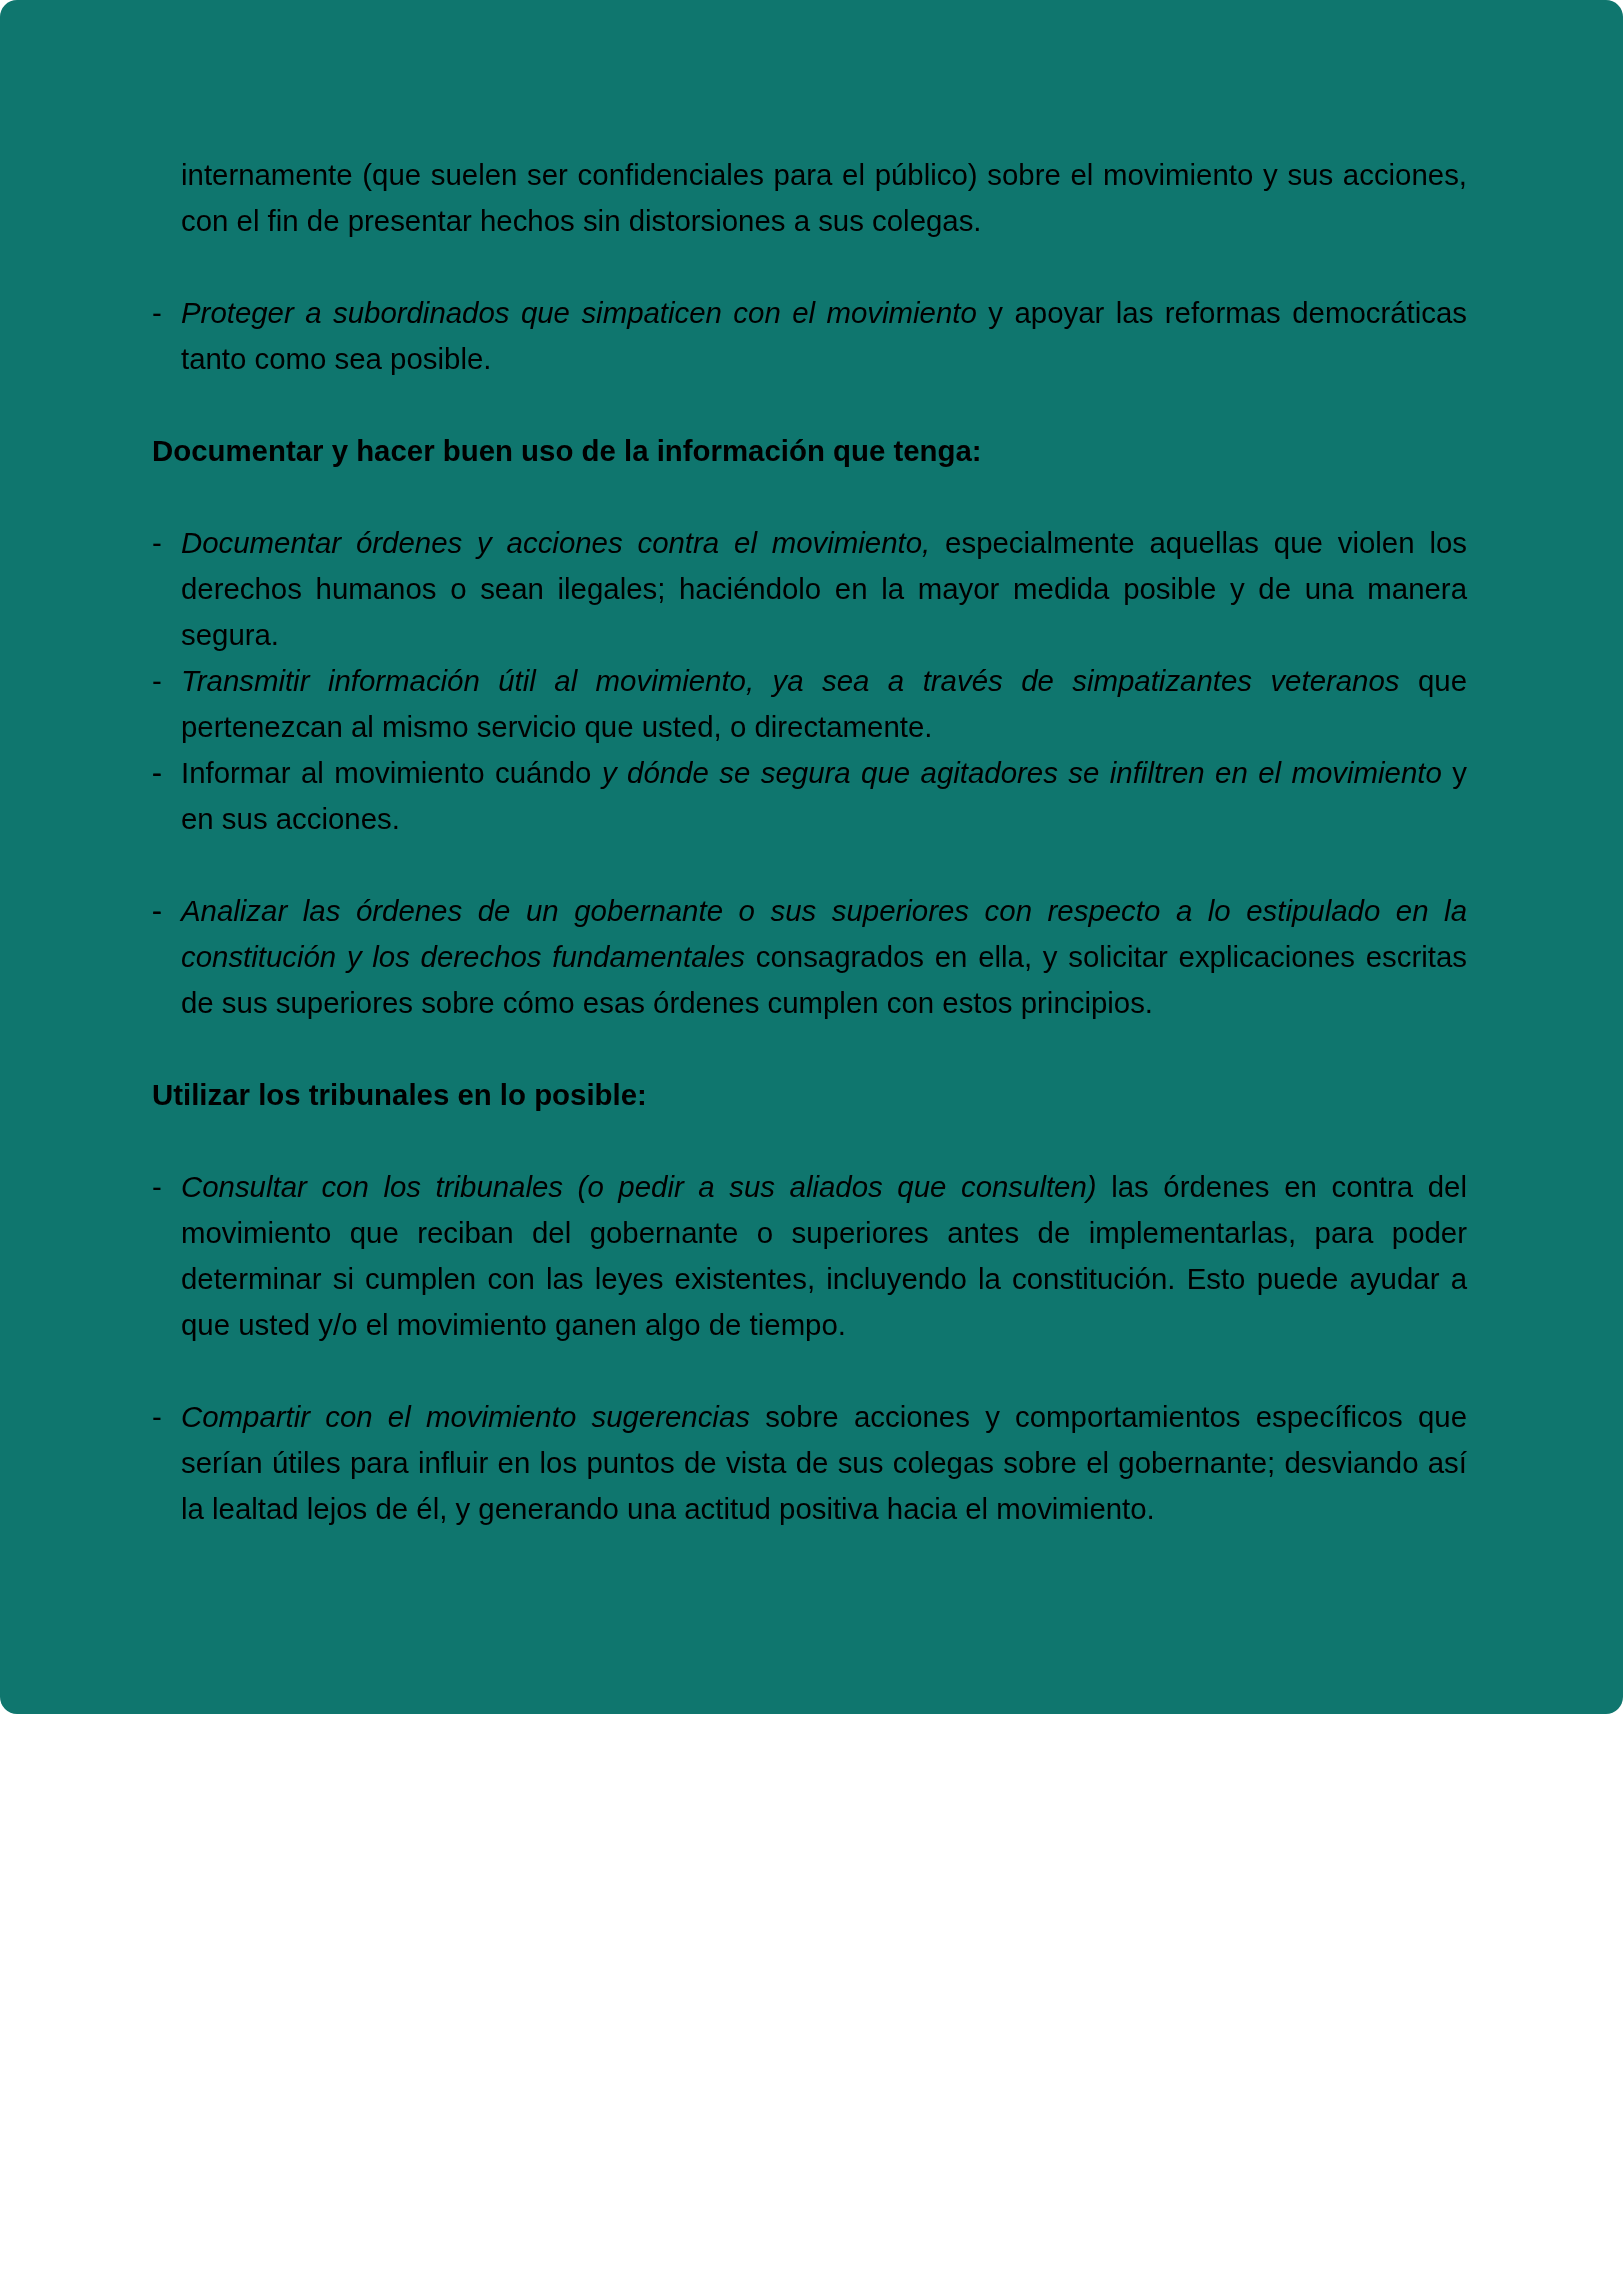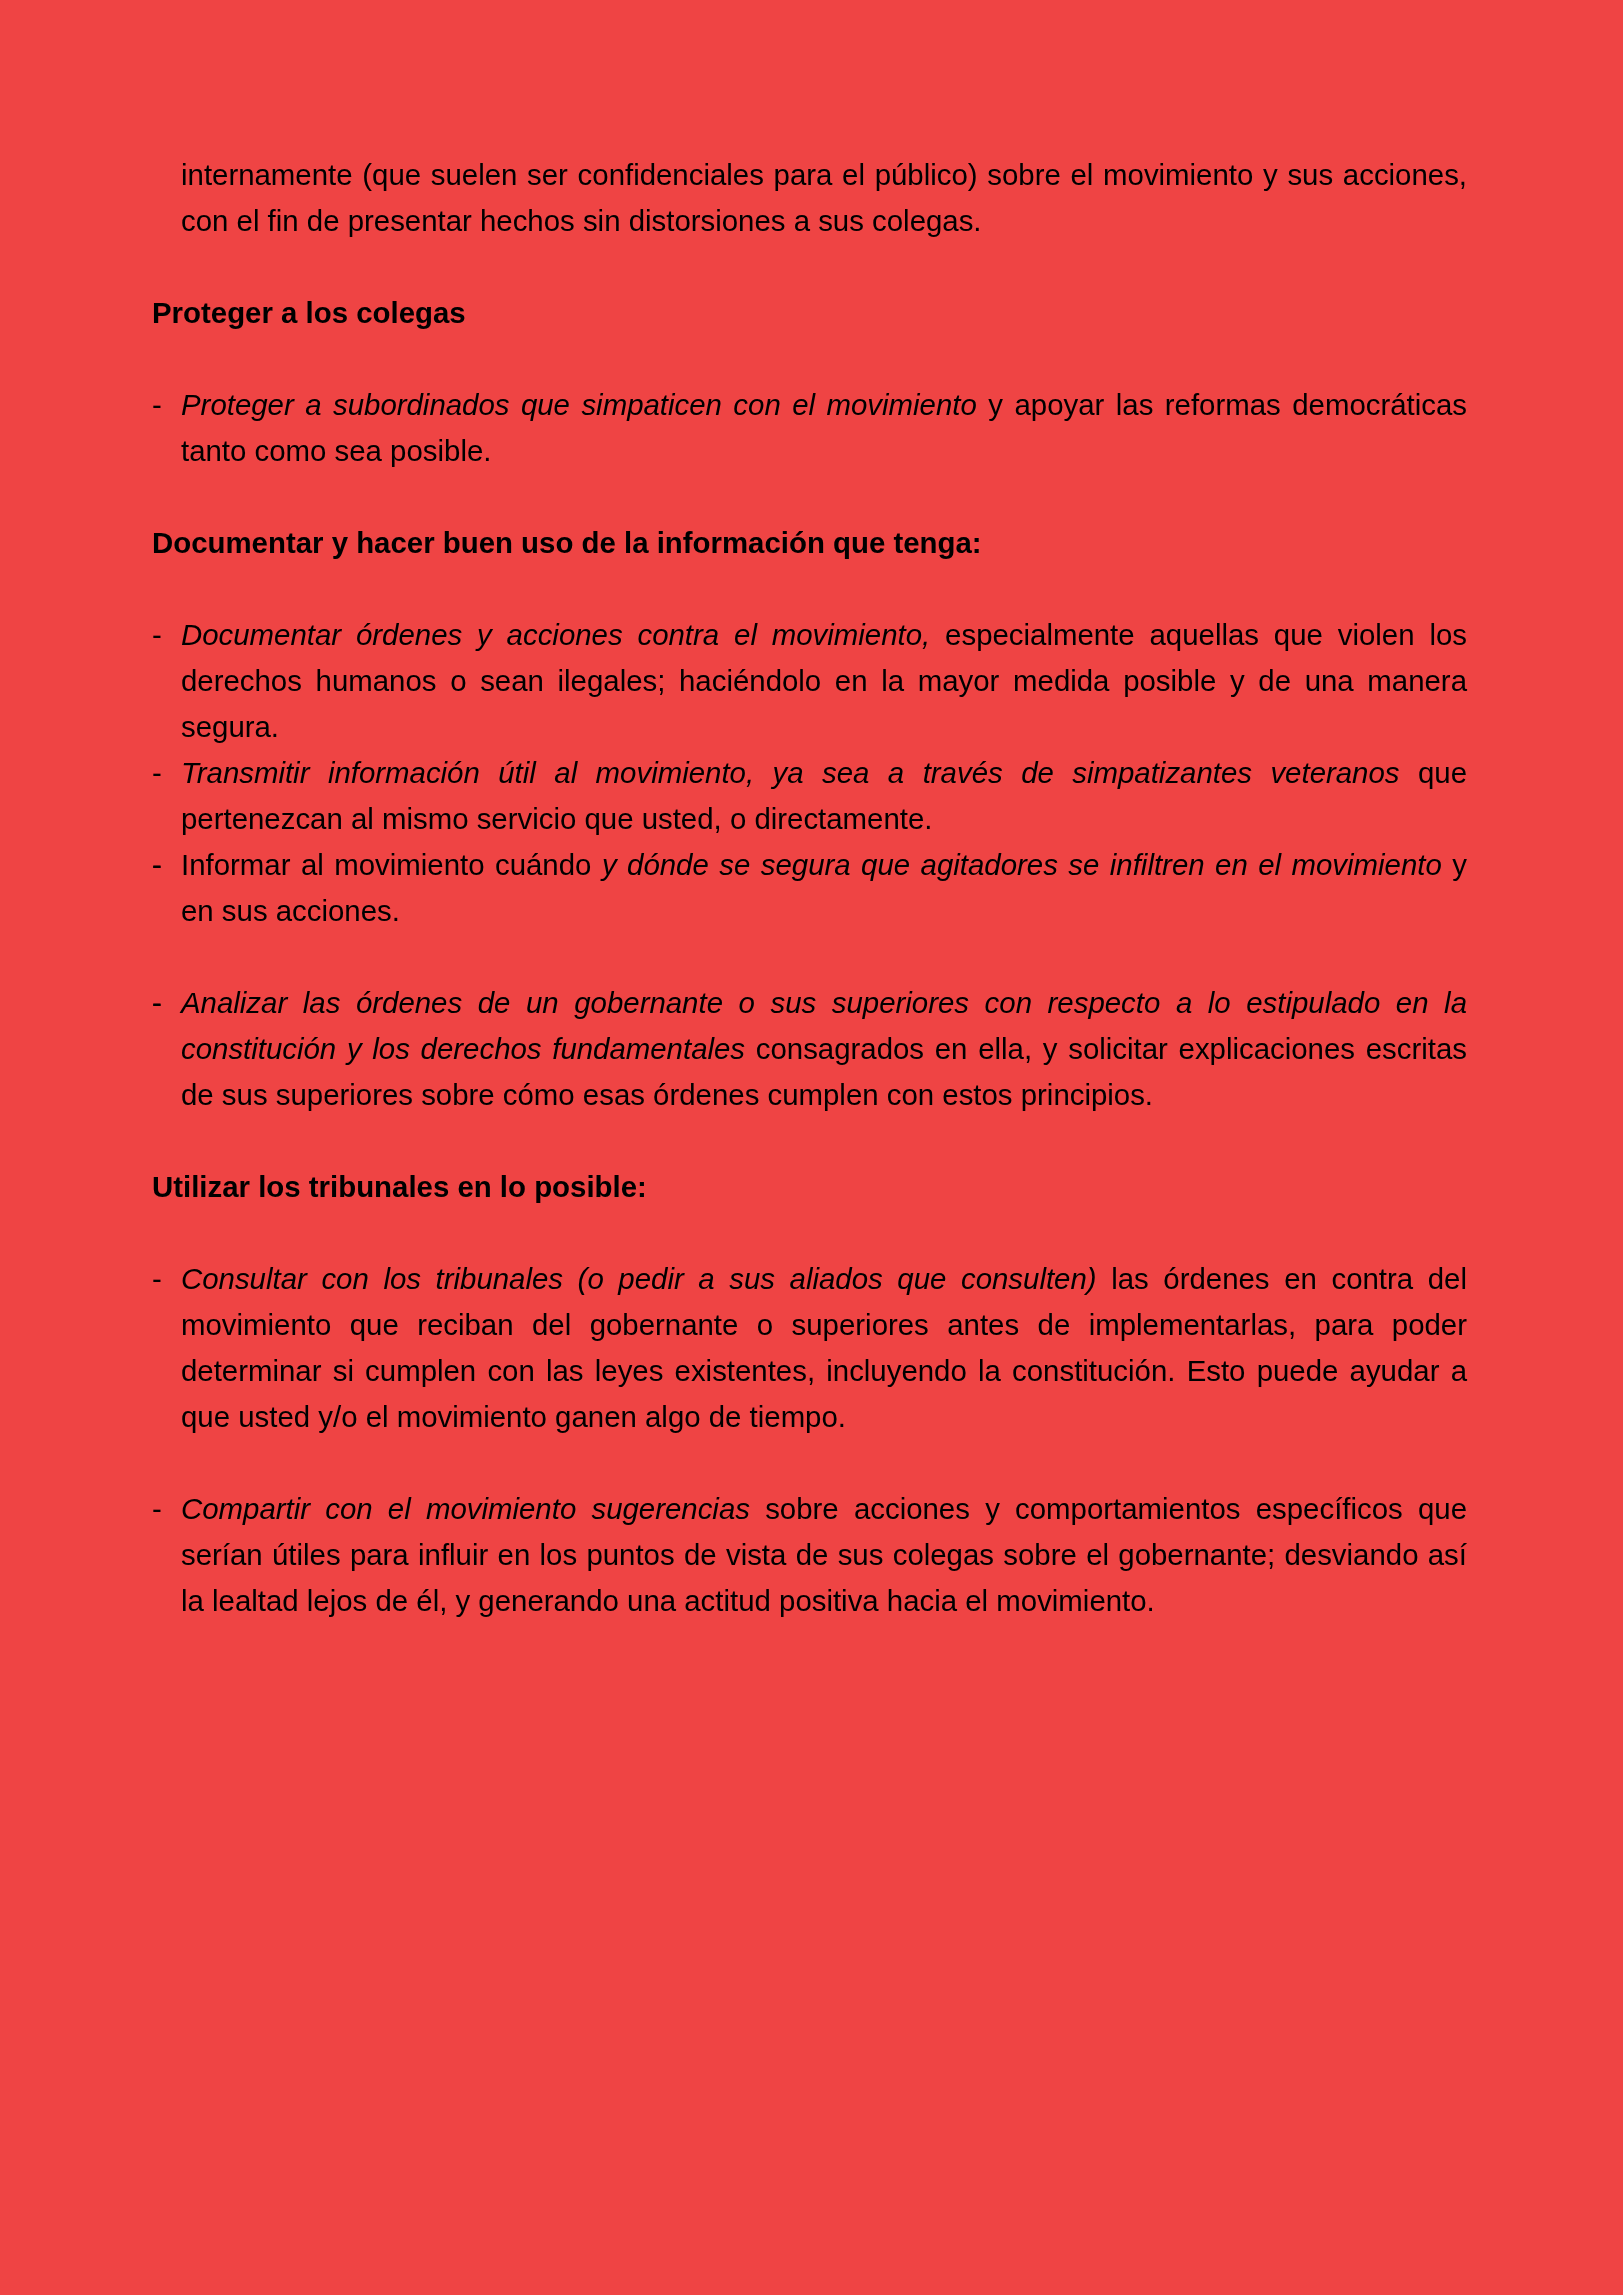--- a/index.html
+++ b/index.html
@@ -3,23 +3,24 @@
 <meta charset="utf-8">
 <style>
   html, body {
     margin: 0;
     padding: 0;
     background: #ffffff;
   }
   .page {
     position: relative;
     width: 1623px;
-    height: 2295px;
-    background: #ef4444;
+    height: 1714px;
+    background: #0f766e;
     overflow: hidden;
+    border-radius: 17px;
   }
   .doc-body {
     position: absolute;
     left: 152px;
     top: 152px;
     width: 1315px;
     font-family: "Liberation Sans", sans-serif;
     font-size: 29.4px;
     line-height: 46px;
     color: #000000;
@@ -50,21 +51,20 @@
   .run.it {
     font-style: italic;
   }
 </style>
 </head>
 <body>
 
 <div class="page">
   <main class="doc-body">
       <p class="doc-paragraph"><span class="run">internamente (que suelen ser confidenciales para el público) sobre el movimiento y sus acciones, con el fin de presentar hechos sin distorsiones a sus colegas.</span></p>
-      <div class="doc-heading">Proteger a los colegas</div>
       <div class="doc-list">
         <div class="doc-item"><span class="dash">-</span><span><span class="run it">Proteger a subordinados que simpaticen con el movimiento</span><span class="run"> y apoyar las reformas democráticas tanto como sea posible.</span></span></div>
       </div>
       <div class="doc-heading">Documentar y hacer buen uso de la información que tenga:</div>
       <div class="doc-list">
         <div class="doc-item"><span class="dash">-</span><span><span class="run it">Documentar órdenes y acciones contra el movimiento,</span><span class="run"> especialmente aquellas que violen los derechos humanos o sean ilegales; haciéndolo en la mayor medida posible y de una manera segura.</span></span></div>
         <div class="doc-item"><span class="dash">-</span><span><span class="run it">Transmitir información útil al movimiento, ya sea a través de simpatizantes veteranos</span><span class="run"> que pertenezcan al mismo servicio que usted, o directamente.</span></span></div>
         <div class="doc-item"><span class="dash">-</span></div>
         <div class="doc-item"><span class="dash">-</span><span><span class="run">Informar al movimiento cuándo </span><span class="run it">y dónde se segura que agitadores se infiltren en el movimiento</span><span class="run"> y en sus acciones.</span></span></div>
       </div>

